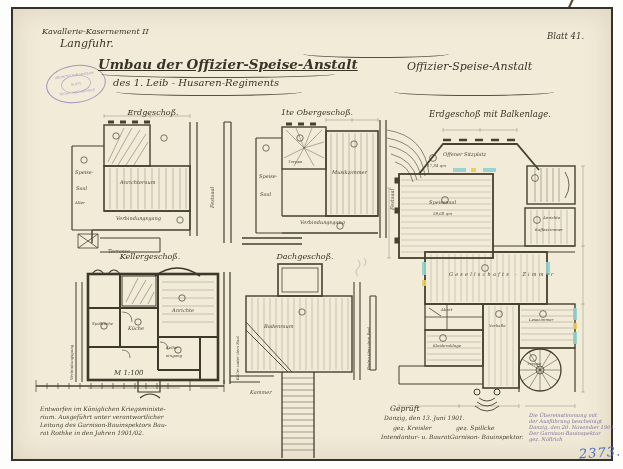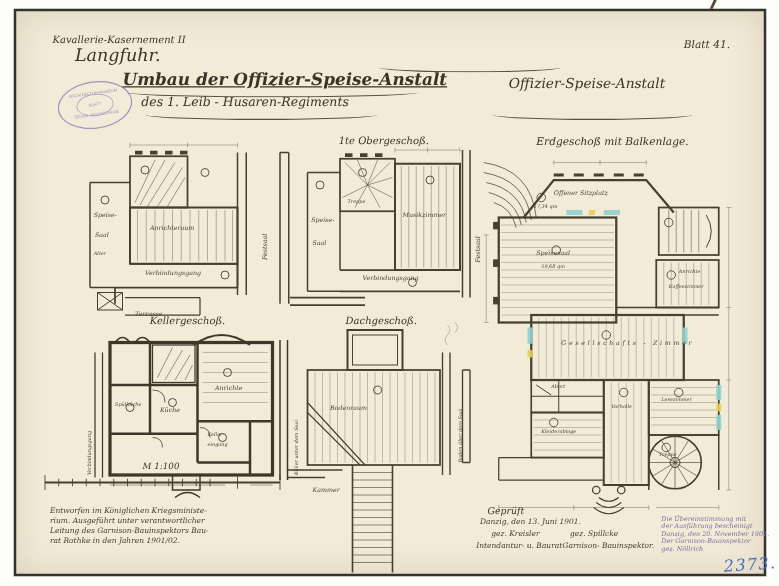--- a/index.html
+++ b/index.html
@@ -35,21 +35,21 @@
   .note-r{font-size:6px;transform:scale(.86);transform-origin:0 0;color:#7d6f9e;}
 </style>
 </head>
 <body>
 
 <div class="corner-mark">1</div>
 
 <div class="sheet">
 
   <div class="lbl" style="left:29px;top:19px;font-size:8px;">Kavallerie-Kasernement II</div>
-  <div class="lbl" style="left:47px;top:29px;font-size:14px;">Langfuhr.</div>
+  <div class="lbl" style="left:47px;top:29px;font-size:11px;">Langfuhr.</div>
 
   <div class="stamp">
     <span class="inner"></span>
     <span>ARCHITEKTUR-MUSEUM</span>
     <span>BLATT</span>
     <span>TECHN. HOCHSCHULE</span>
   </div>
 
   <div class="underline" style="left:290px;top:44px;width:146px;"></div>
 
@@ -57,20 +57,21 @@
 
   <div class="lbl hw-b" style="left:85px;top:48px;font-size:13.5px;">Umbau der Offizier-Speise-Anstalt</div>
   <div class="underline" style="left:88px;top:64px;width:234px;"></div>
   <div class="lbl" style="left:100px;top:69px;font-size:10px;font-style:italic;">des 1.  Leib - Husaren-Regiments</div>
   <div class="underline" style="left:103px;top:82px;width:186px;"></div>
 
   <div class="lbl" style="left:394px;top:52px;font-size:11px;">Offizier-Speise-Anstalt</div>
   <div class="underline" style="left:381px;top:82px;width:160px;"></div>
 
   <div class="plan" style="left:51px;top:99px;width:178px;height:150px;">
+    <div class="plan-title" style="top:0;">Erdgeschoß.</div>
     <svg width="178" height="150" viewBox="0 0 178 150">
       <g stroke="#46402f" fill="none">
 
         <path d="M44,14 h6 M56,14 h6 M68,14 h6 M80,14 h6" stroke-width="3"></path>
 
         <rect x="40" y="17" width="46" height="41" stroke-width="1.4"></rect>
         <path d="M44,54 L60,20 M48,56 L68,20 M54,57 L76,22 M62,57 L82,26 M70,57 L84,34" stroke-width=".5" opacity=".8"></path>
 
         <rect x="40" y="58" width="86" height="45" stroke-width="1.6"></rect>
         <path d="M46,60v41 M53,60v41 M60,60v41 M67,60v41 M74,60v41 M81,60v41 M88,60v41 M95,60v41 M102,60v41 M109,60v41 M116,60v41 M122,60v41" stroke-width=".45" opacity=".65"></path>
@@ -94,21 +95,21 @@
     </svg>
     <span class="lbl t-room" style="left:11px;top:62px;">Speise-</span>
     <span class="lbl t-room" style="left:12px;top:78px;">Saal</span>
     <span class="lbl t-room2" style="left:11px;top:93px;">Alter</span>
     <span class="lbl t-room" style="left:56px;top:72px;">Anrichteraum</span>
     <span class="lbl t-room" style="left:52px;top:108px;">Verbindungsgang</span>
     <span class="lbl t-room" style="left:44px;top:141px;">Terrasse</span>
     <span class="lbl t-room vert" style="left:146px;top:100px;transform:rotate(-90deg) scale(.72);">Festsaal</span>
   </div>
 
-  <div class="plan" style="left:219px;top:99px;width:150px;height:150px;">
+  <div class="plan" style="left:229px;top:99px;width:150px;height:150px;">
     <div class="plan-title" style="top:0;">1te Obergeschoß.</div>
     <svg width="150" height="150" viewBox="0 0 150 150">
       <g stroke="#46402f" fill="none">
         <path d="M44,16 h6 M56,16 h6 M68,16 h6" stroke-width="3"></path>
         <rect x="40" y="19" width="44" height="42" stroke-width="1.4"></rect>
         <path d="M62,40 L44,22 M62,40 L54,20 M62,40 L70,20 M62,40 L80,22 M62,40 L82,34 M62,40 L82,50 M62,40 L72,58 M62,40 L52,58 M62,40 L42,50" stroke-width=".5" opacity=".8"></path>
         <rect x="84" y="23" width="52" height="85" stroke-width="1.6"></rect>
         <path d="M89,25v81 M95,25v81 M101,25v81 M107,25v81 M113,25v81 M119,25v81 M125,25v81 M131,25v81" stroke-width=".45" opacity=".65"></path>
         <path d="M40,108 H136 M40,125 H136" stroke-width="1.4"></path>
         <path d="M14,30 V125 M14,30 H40 M14,125 H40 M40,61 V108" stroke-width="1.2"></path>

